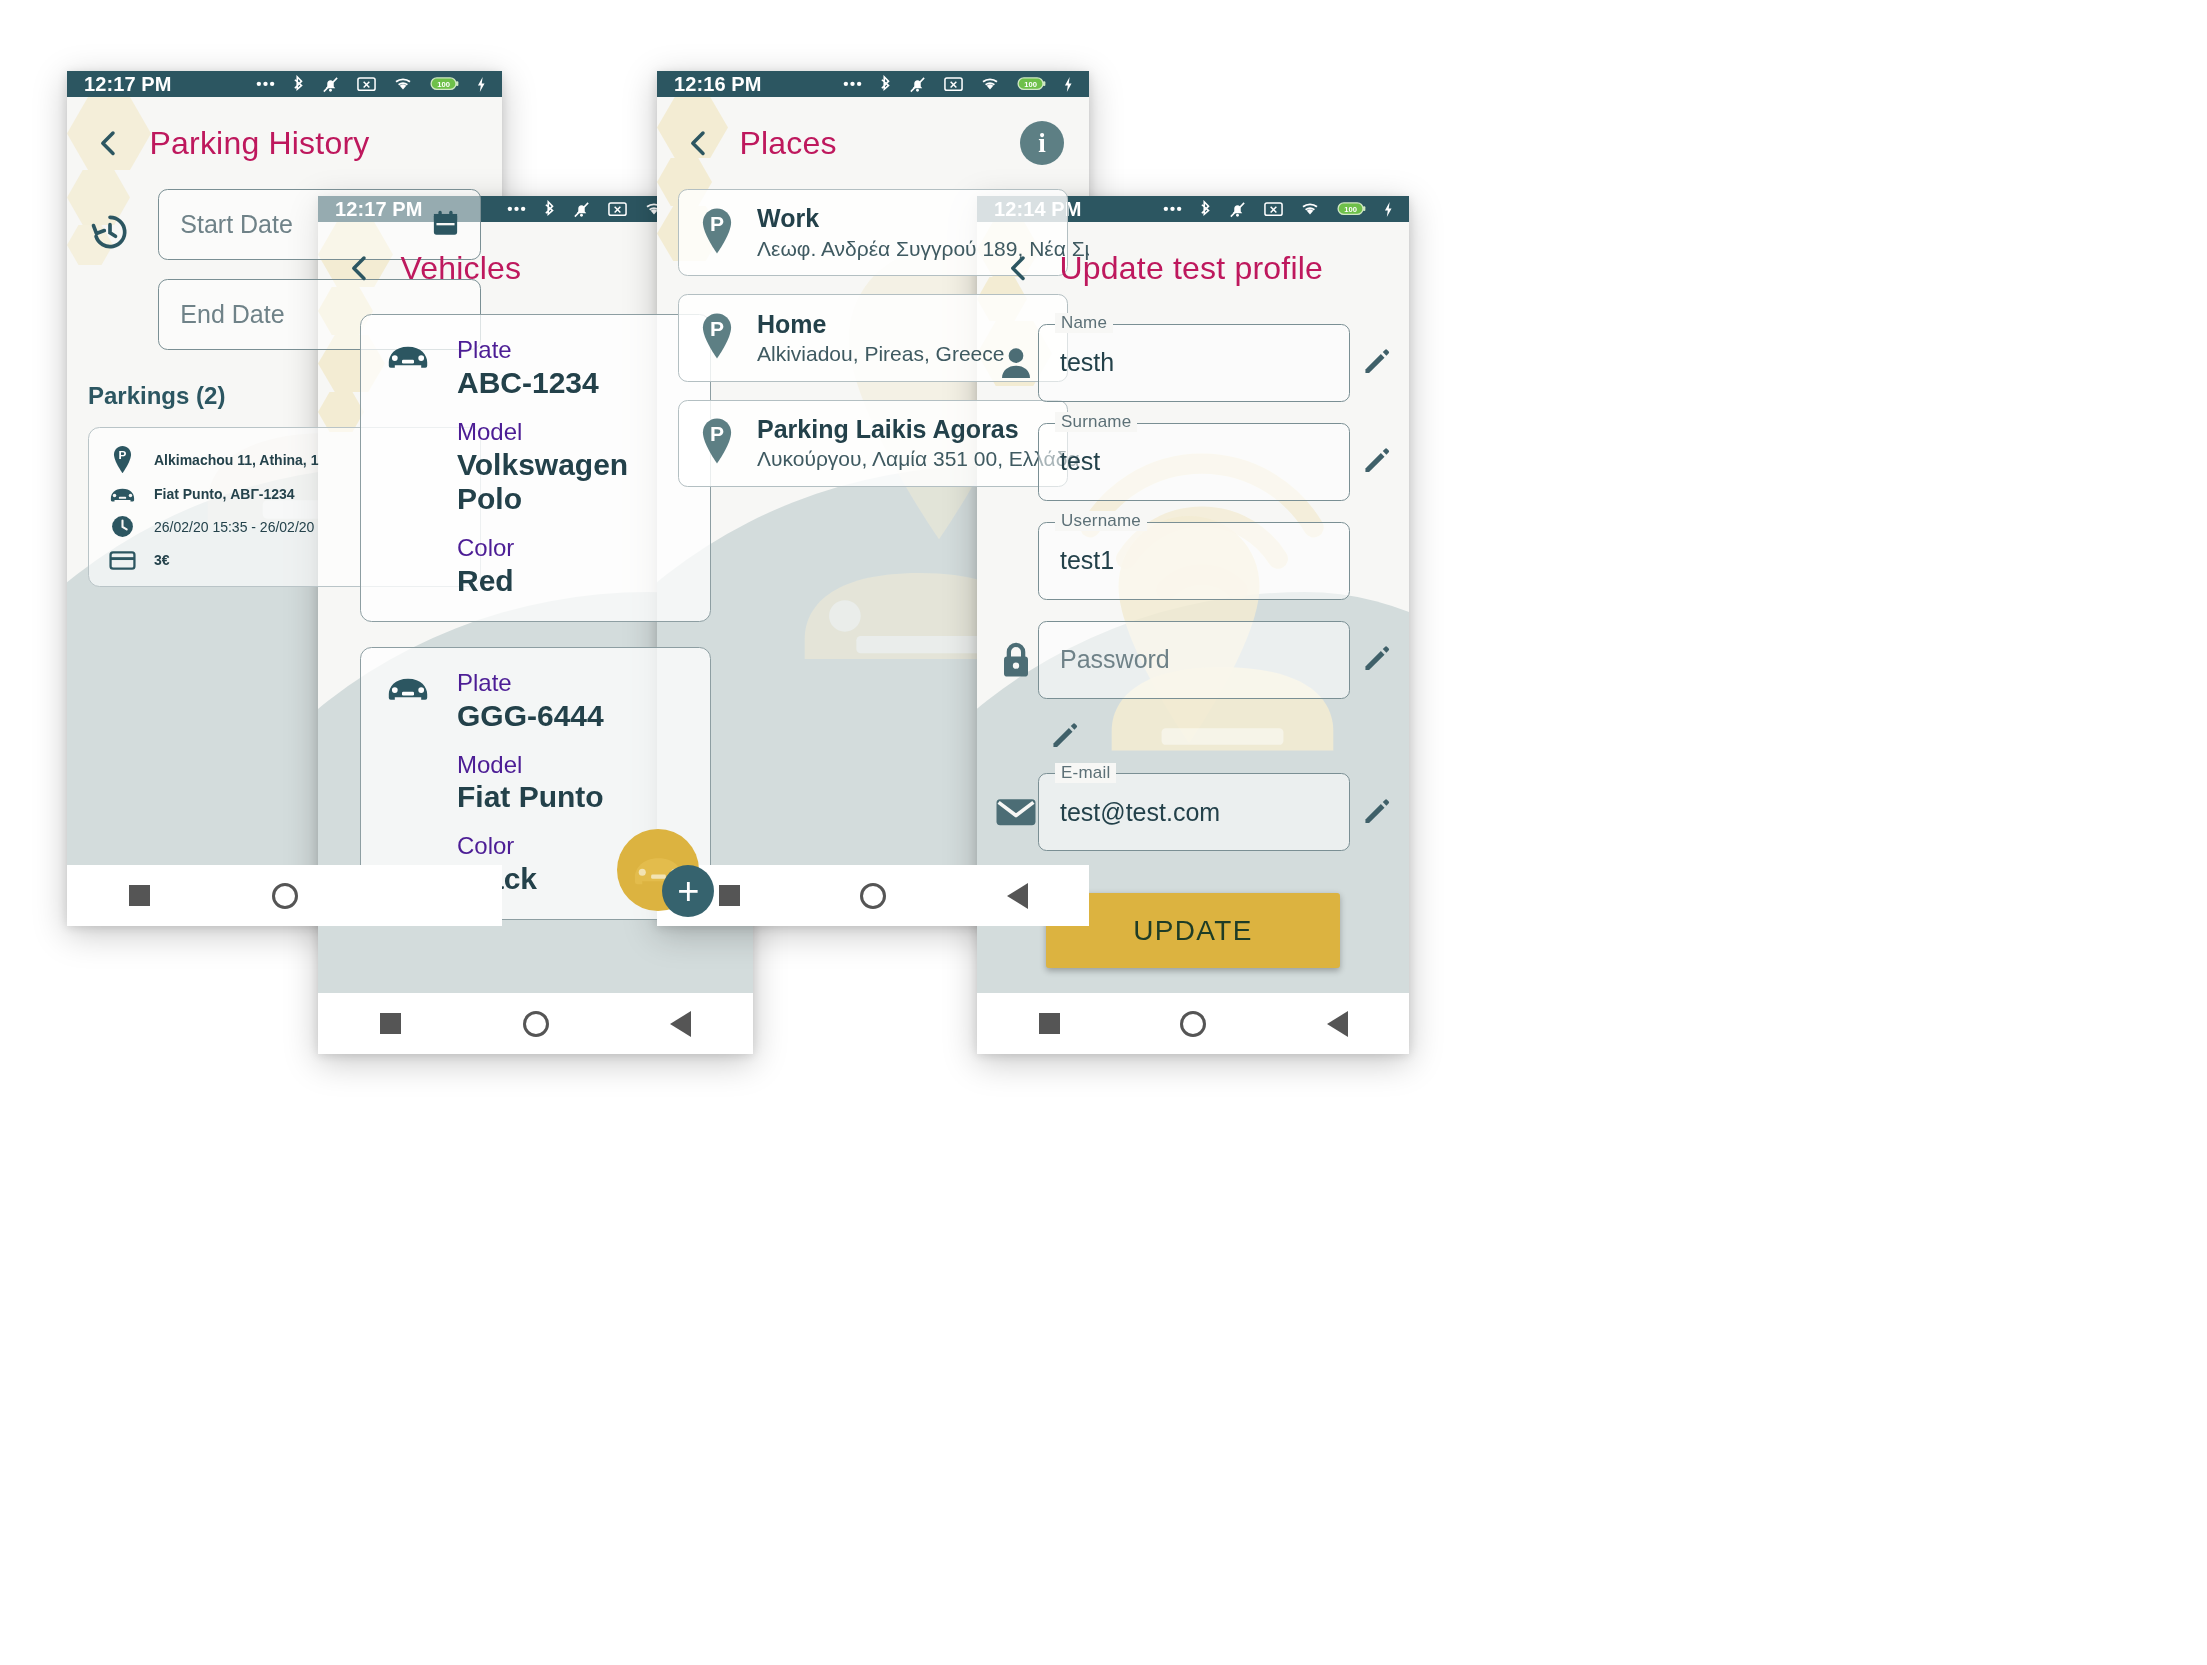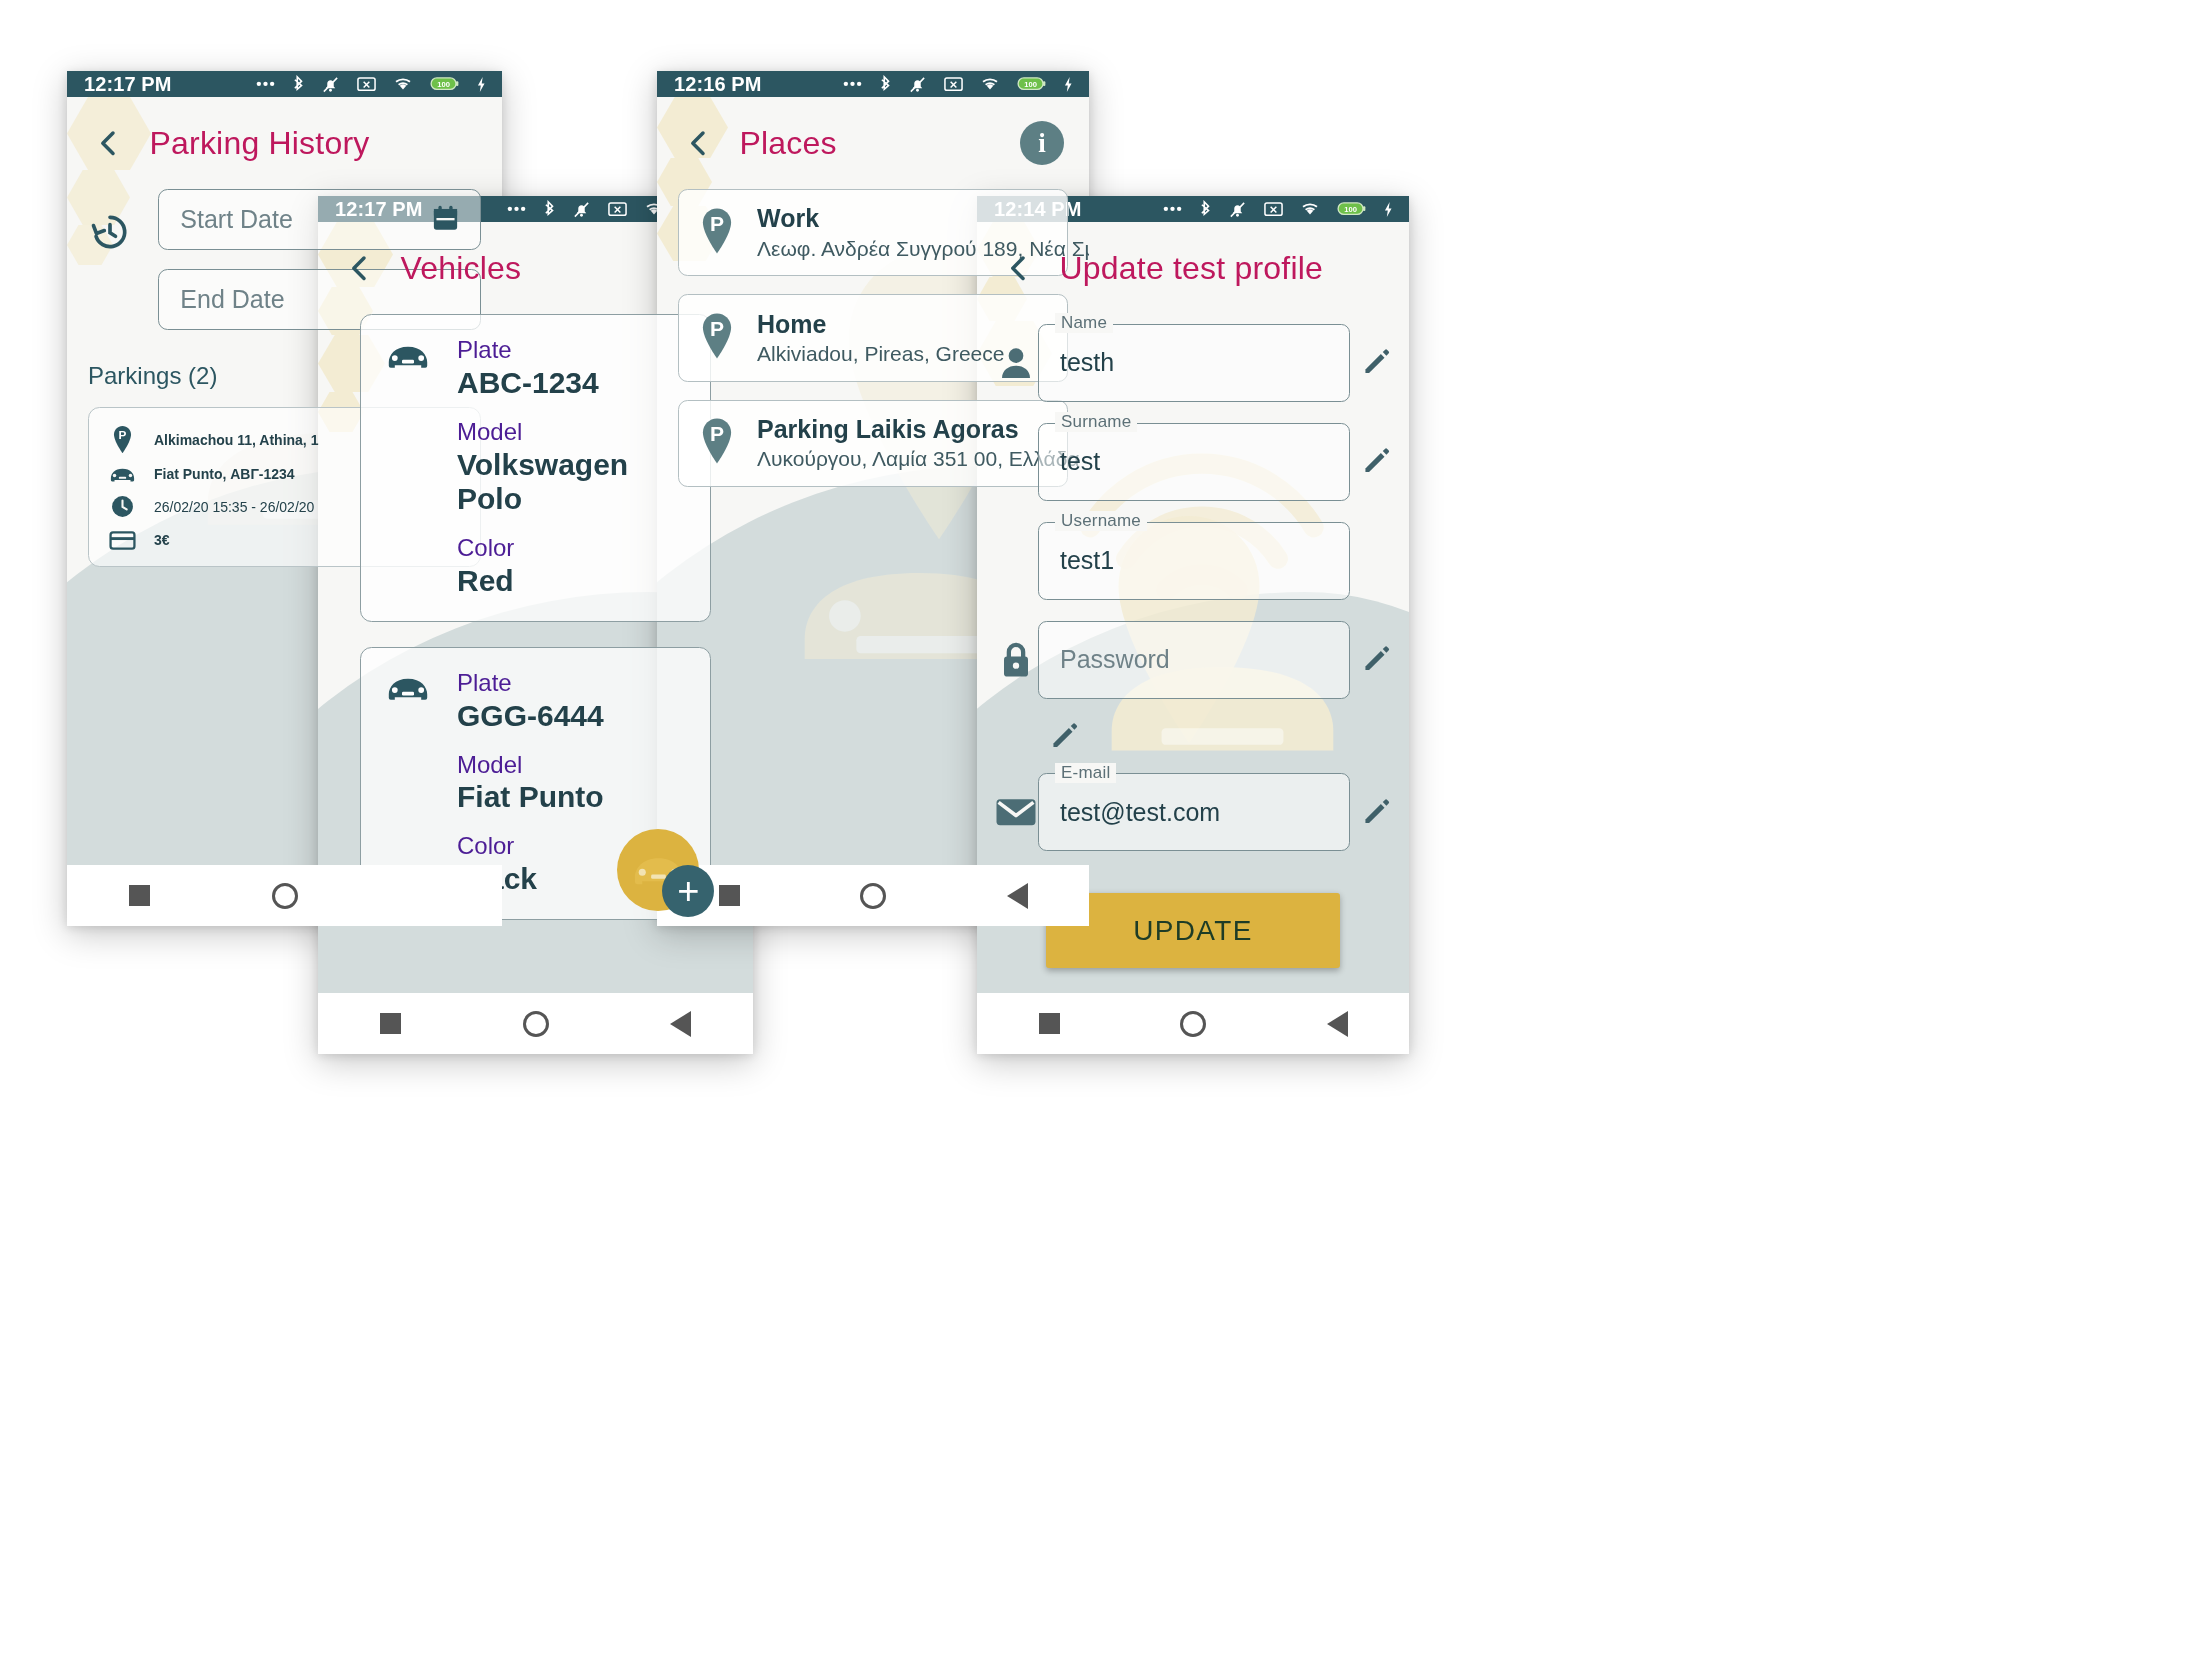--- a/index.html
+++ b/index.html
@@ -78,26 +78,26 @@
   .float-label {
     position:absolute; top:-11.5px; left:16.3px; padding:0 5.7px;
     background:#f7f7f5; font-size:17px; color:#5c7077; letter-spacing:0.2px;
   }
   .fld-value { font-size:25px; color:#23414a; }
   .fld-placeholder { font-size:25px; color:#6f8288; }
   .pencil { width:32.5px; height:32.5px; flex:none; color:#2c5661; margin-left:9.6px; cursor:pointer; }
 
   
   .date-field {
-    position:relative; height:61px; border:1.6px solid #7a8f94; border-radius:9.6px;
+    position:relative; height:71px; border:1.6px solid #7a8f94; border-radius:9.6px;
     background:rgba(255,255,255,.5); display:flex; align-items:center;
     padding:0 21px; margin-bottom:19px;
   }
   .cal-icon { position:absolute; right:19px; top:50%; transform:translateY(-50%); color:#2c5661; }
-  .section-title { font-size:24px; font-weight:normal; color:#2c5661; margin:13.4px 0 17px 0; }
+  .section-title { font-size:24px; font-weight:bold; color:#2c5661; margin:13.4px 0 17px 0; }
   .park-card {
     border:1.3px solid #b9c4c7; border-radius:11.5px; background:rgba(255,255,255,.62);
     padding:17px 19px 15.3px 19px;
   }
   .park-line { display:flex; align-items:center; gap:17px; margin-bottom:10.5px; }
   .park-line:last-child { margin-bottom:0; }
   .park-ico { width:29px; flex:none; display:flex; justify-content:center; color:#2c5661; }
   .park-txt { font-size:14px; color:#24424b; white-space:nowrap; }
   .park-txt.bold { font-weight:bold; }
 

